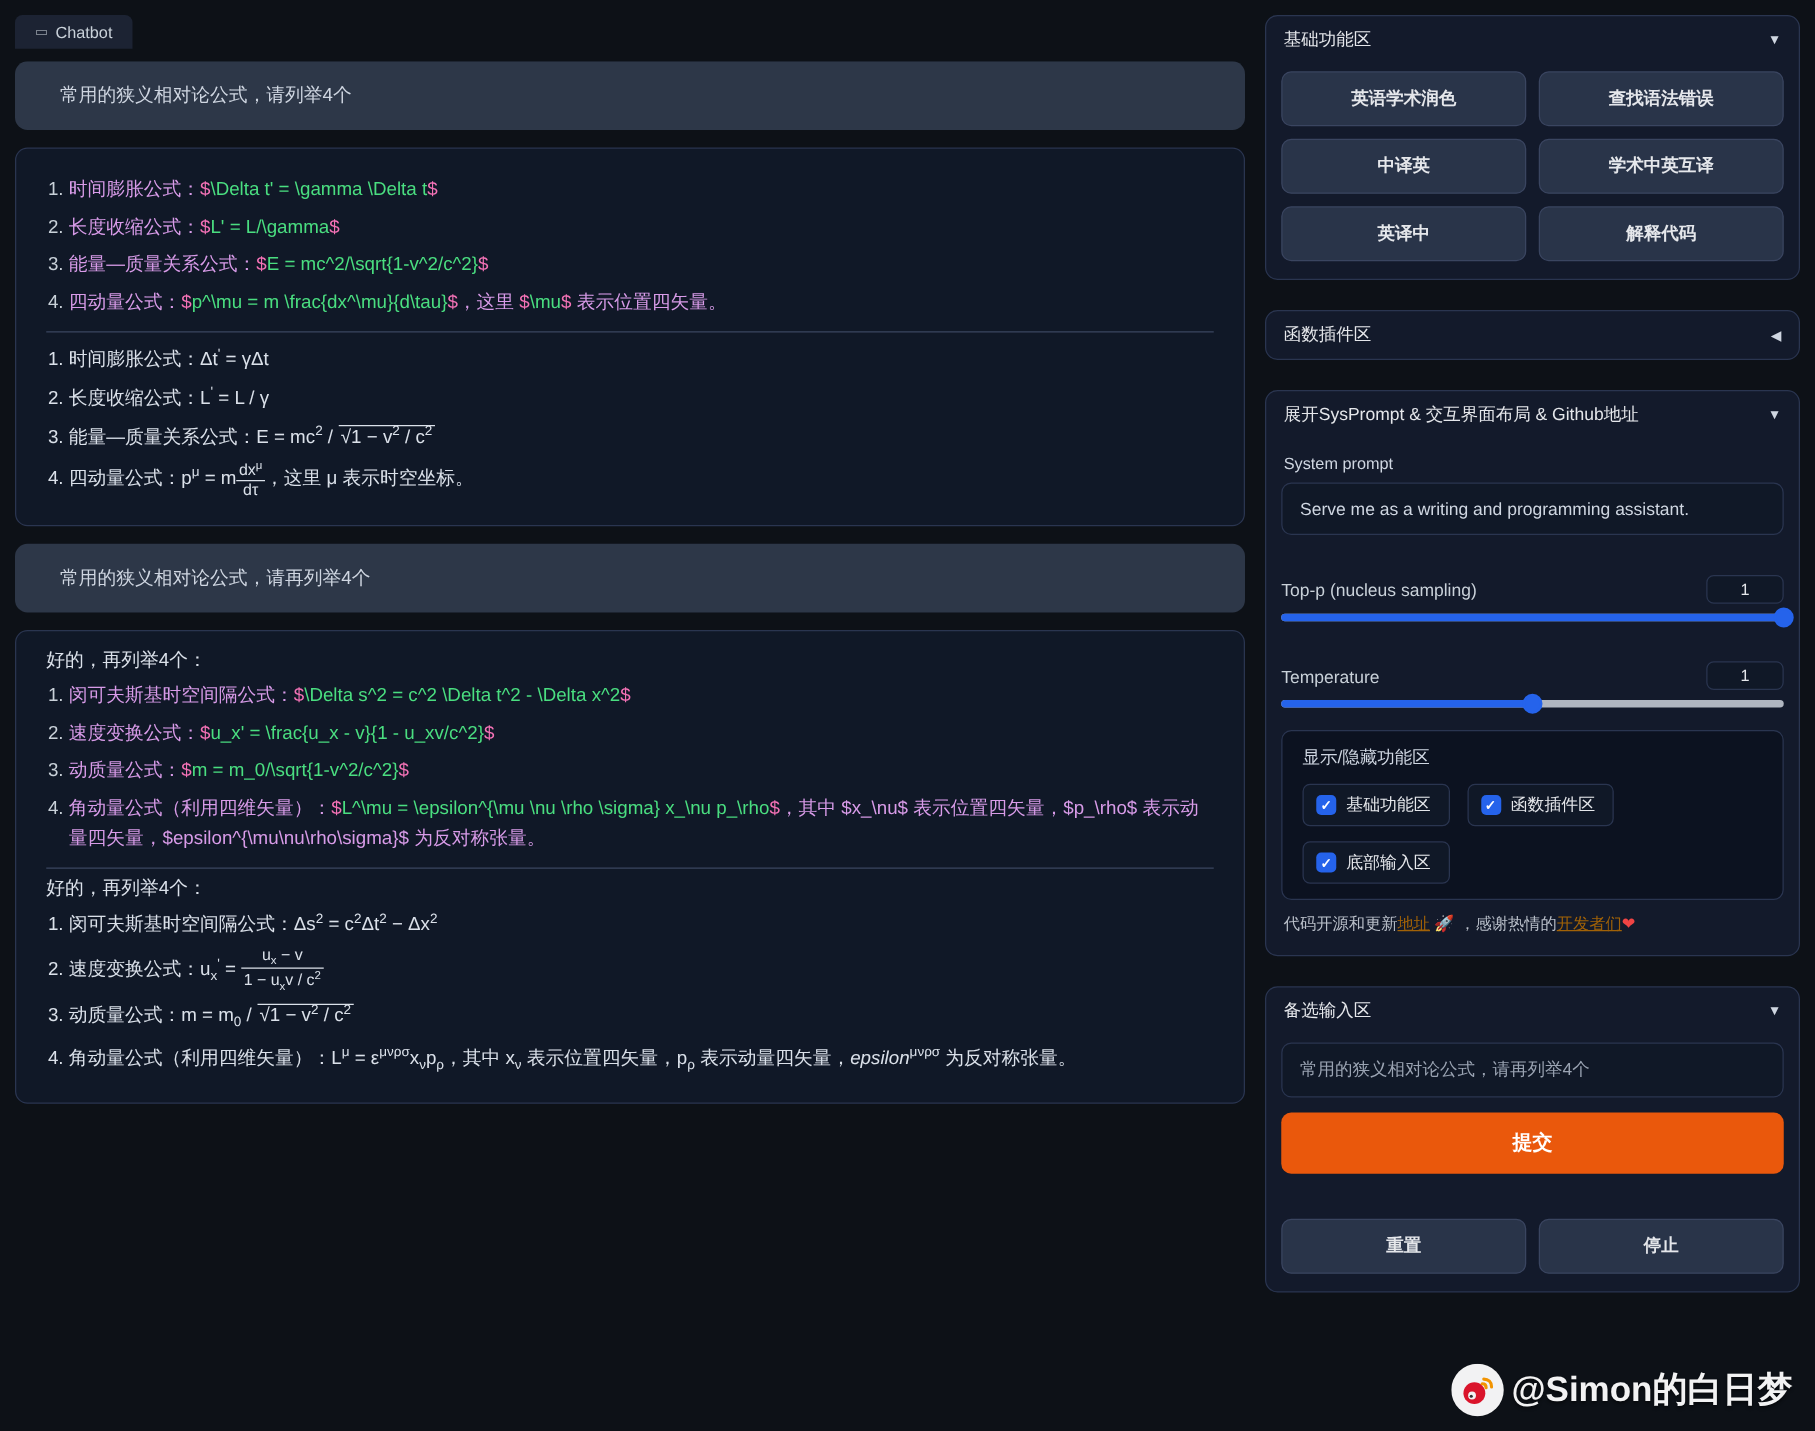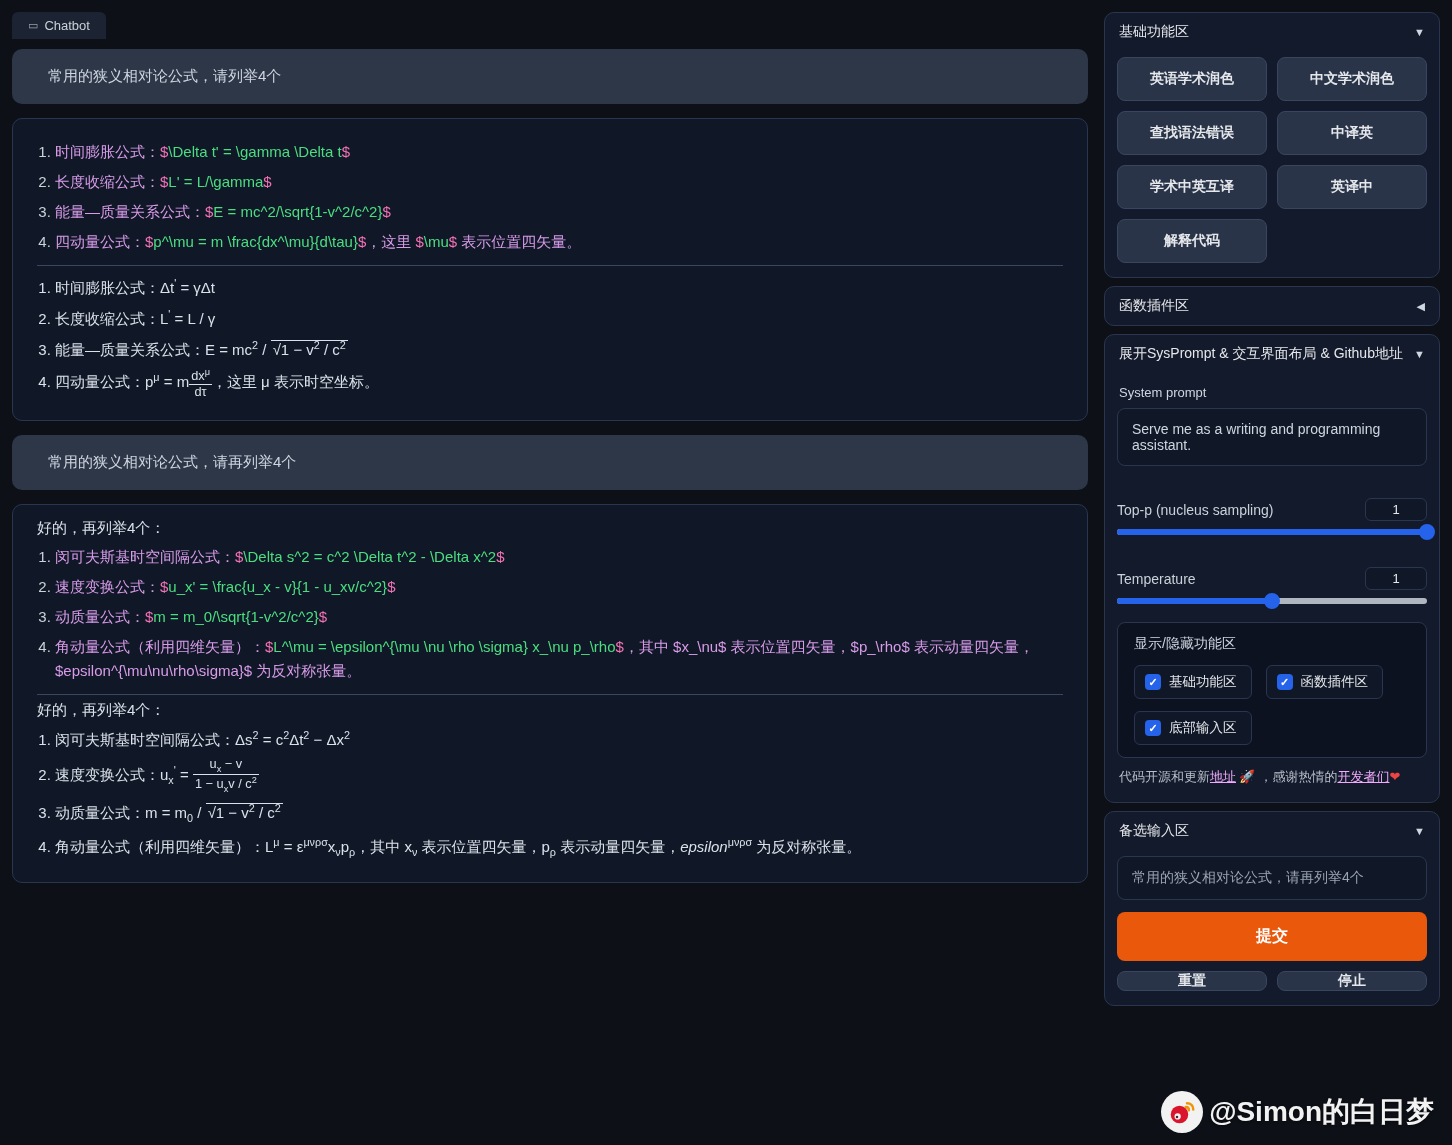--- a/index.html
+++ b/index.html
@@ -8,21 +8,21 @@
   color:#c9d1d9;
   font-family:-apple-system,BlinkMacSystemFont,"Segoe UI",Helvetica,Arial,sans-serif;
   font-size:14px;
   display:flex;
   gap:16px;
   padding:12px;
   height:1145px;
   width:1452px;
 }
 .main-col { flex:1; display:flex; flex-direction:column; gap:10px; }
-.side-col { width:336px; display:flex; flex-direction:column; gap:8px; }
+.side-col { width:428px; display:flex; flex-direction:column; gap:24px; }
 
 .tab-bar { display:flex; }
 .tab {
   background:#1c2333;
   padding:6px 16px;
   border-radius:6px 6px 0 0;
   font-size:13px;
   color:#c9d1d9;
   display:flex;
   align-items:center;
@@ -150,21 +150,21 @@
 }
 .cbox {
   width:16px; height:16px; border-radius:4px; background:#2563eb;
   display:flex; align-items:center; justify-content:center;
   color:#fff; font-size:11px; font-weight:bold;
 }
 
 .credit {
   font-size:13px; color:#b9bfc9; padding:10px 2px 2px;
 }
-.credit a { color:#f0abfc; text-decoration:underline;text-align:center; }
+.credit a { color:#a16207; text-decoration:underline;text-align:center; }
 .heart { color:#ef4444; }
 .rocket { filter:hue-rotate(0); }
 
 .input-box {
   background:#101827;
   border:1px solid #2a3550;
   border-radius:8px;
   padding:12px 14px;
   color:#9aa3b2;
   font-size:14px;
@@ -180,25 +180,26 @@
   font-weight:600;
   margin-top:12px;
   cursor:pointer;
 }
 .secondary-row { display:flex; gap:10px; margin-top:10px; }
 .sec-btn {
   flex:1;
   background:#293449;
   border:1px solid #3a4560;
   color:#e5e7eb;
-  padding:0;
+  padding:12px;
   border-radius:8px;
   font-size:14px;
   font-weight:600;
   cursor:pointer;
+  margin-top:26px;
 }
 
 .chev { font-size:11px; color:#cfd6e1; }
 
 .watermark {
   position:fixed;
   right:18px;
   bottom:12px;
   color:#fff;
   font-size:28px;
@@ -277,21 +278,20 @@
 <div class="side-col">
 
   <div class="panel">
     <div class="panel-head">
       <span>基础功能区</span>
       <span class="chev">▼</span>
     </div>
     <div class="panel-body">
       <div class="fn-grid">
         <div class="fn-btn"><span>英语学术润色</span></div>
-        <div class="fn-btn"><span>中文学术润色</span></div>
         <div class="fn-btn"><span>查找语法错误</span></div>
         <div class="fn-btn"><span>中译英</span></div>
         <div class="fn-btn"><span>学术中英互译</span></div>
         <div class="fn-btn"><span>英译中</span></div>
         <div class="fn-btn"><span>解释代码</span></div>
       </div>
     </div>
   </div>
 
   <div class="panel">

